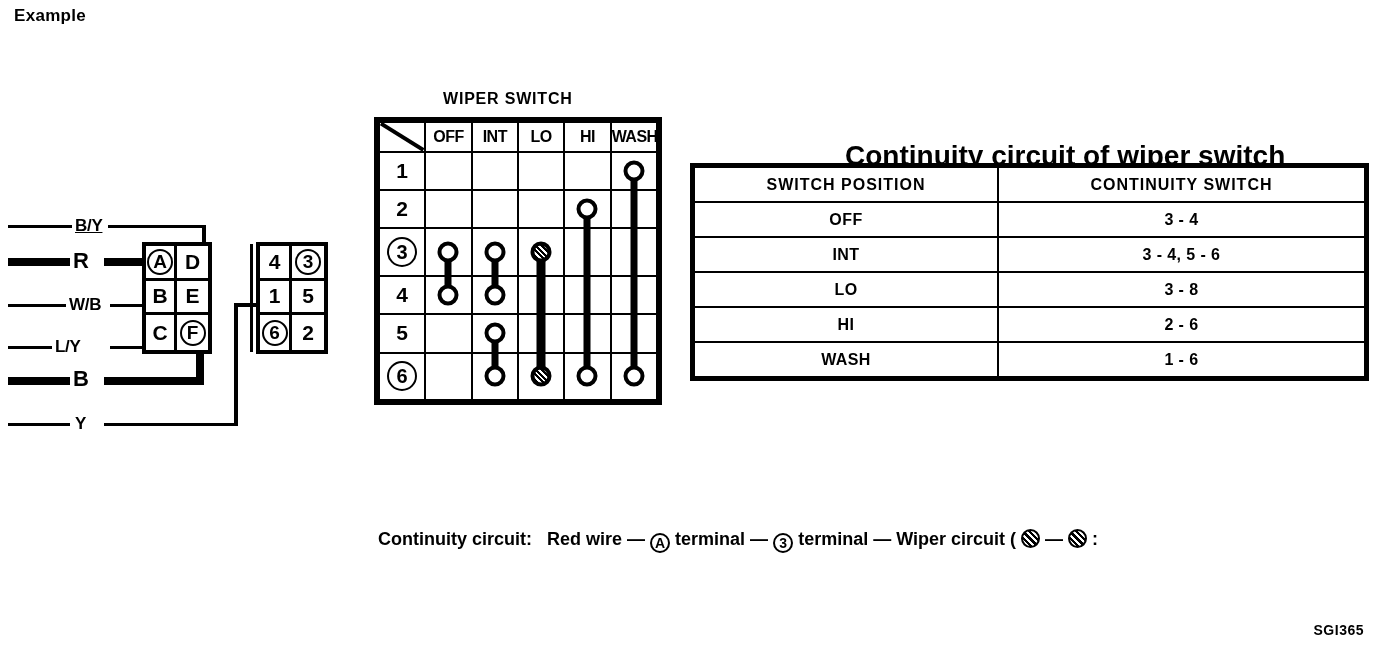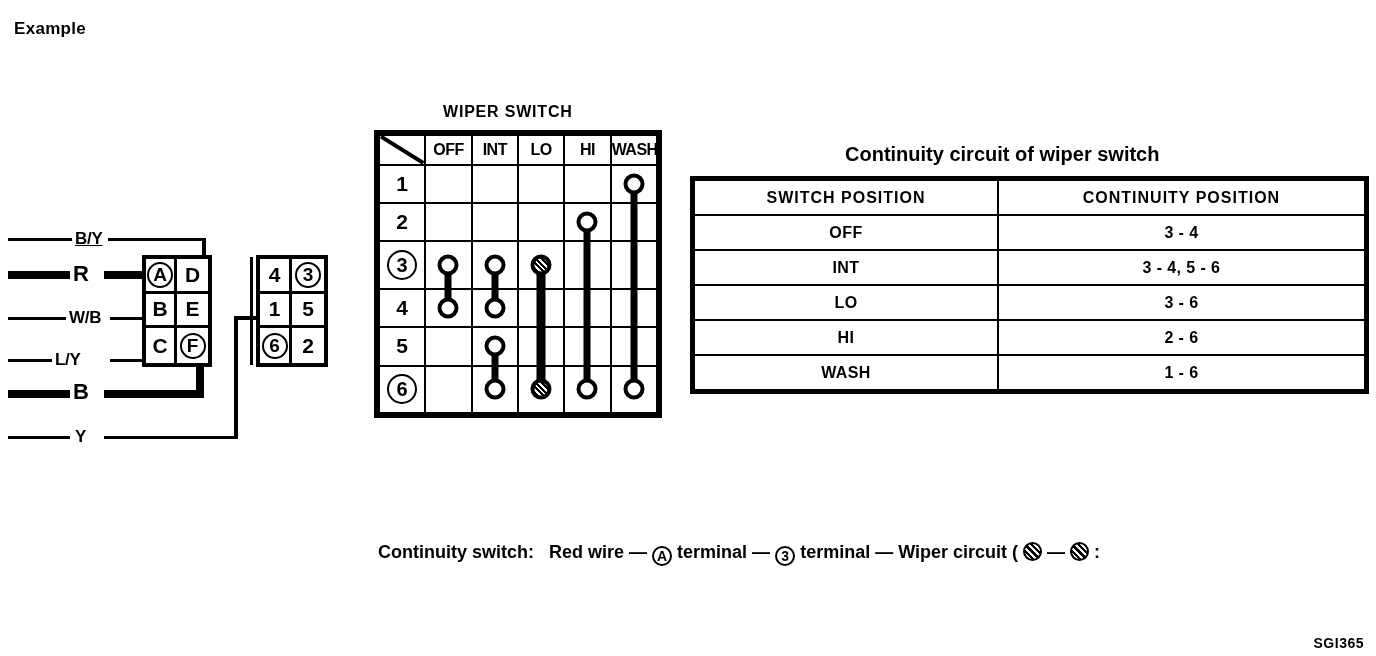--- a/index.html
+++ b/index.html
@@ -1,18 +1,18 @@
 <!DOCTYPE html>
 <html><head>
 <meta charset="utf-8">
 <style>
   html,body{margin:0;padding:0;background:#ffffff;}
   body{width:1376px;height:656px;position:relative;overflow:hidden;
        font-family:"Liberation Sans",sans-serif;color:#000;}
-  .abs{position:absolute;margin-top:13px;}
+  .abs{position:absolute;}
 
   
   #example-label{left:14px;top:6px;font-size:17px;font-weight:bold;letter-spacing:.3px;}
 
   
   #harness{left:0px;top:200px;width:360px;height:250px;}
 
   .wire-label{position:absolute;font-size:17px;font-weight:bold;letter-spacing:-.3px;
               background:#fff;padding:0 3px;line-height:1;}
   .wire-label.thick{font-size:22px;}
@@ -46,21 +46,21 @@
   .node{position:absolute;left:50%;top:50%;transform:translate(-50%,-50%);
         width:21px;height:21px;border:4px solid #000;border-radius:50%;
         background:#fff;box-sizing:border-box;z-index:3;}
   .node.filled{background:#000;overflow:hidden;}
   .node.filled i{position:absolute;left:-8px;top:-8px;width:34px;height:34px;display:block;
      background:repeating-linear-gradient(45deg,#000 0 2px,#fff 2px 4px);}
   .link{position:absolute;left:50%;transform:translateX(-50%);width:7px;background:#000;z-index:2;}
   .link.thick{width:9px;}
 
   
-  #ct-title{left:845px;top:130px;font-size:20px;font-weight:bold;}
+  #ct-title{left:845px;top:140px;font-size:28px;font-weight:bold;}
   #ct{left:690px;top:163px;width:679px;height:218px;border:3px solid #000;
       box-sizing:border-box;background:#fff;}
   #ct table{border-collapse:collapse;width:100%;height:100%;table-layout:fixed;}
   #ct td{border:2px solid #000;text-align:center;vertical-align:middle;
          font-size:16px;font-weight:bold;letter-spacing:.4px;padding:0;}
   #ct td.hdr{font-size:16px;letter-spacing:1px;}
 
   
   #ex-text{left:378px;top:524px;font-size:18px;font-weight:bold;line-height:30px;
            white-space:nowrap;}
@@ -271,49 +271,49 @@
     </tbody>
   </table>
 </div>
 
 <div class="abs" id="ct-title">Continuity circuit of wiper switch</div>
 <div class="abs" id="ct">
   <table>
     <tbody>
       <tr>
         <td class="hdr" style="width:45%;">SWITCH POSITION</td>
-        <td class="hdr">CONTINUITY POSITION</td>
+        <td class="hdr">CONTINUITY SWITCH</td>
       </tr>
       <tr>
         <td>OFF</td>
         <td>3 - 4</td>
       </tr>
       <tr>
         <td>INT</td>
         <td>3 - 4, 5 - 6</td>
       </tr>
       <tr>
         <td>LO</td>
-        <td>3 - 6</td>
+        <td>3 - 8</td>
       </tr>
       <tr>
         <td>HI</td>
         <td>2 - 6</td>
       </tr>
       <tr>
         <td>WASH</td>
         <td>1 - 6</td>
       </tr>
     </tbody>
   </table>
 </div>
 
 <div class="abs" id="ex-text">
   <span class="ln">
-    <span>Continuity switch:</span>
+    <span>Continuity circuit:</span>
     &nbsp;&nbsp;<span>Red wire —</span>
     <span class="tring">A</span>
     <span>terminal —</span>
     <span class="tring">3</span>
     <span>terminal — Wiper circuit (</span>
     <span class="thatch"></span>
     <span>—</span>
     <span class="thatch"></span>
     <span>:</span>
   </span>

